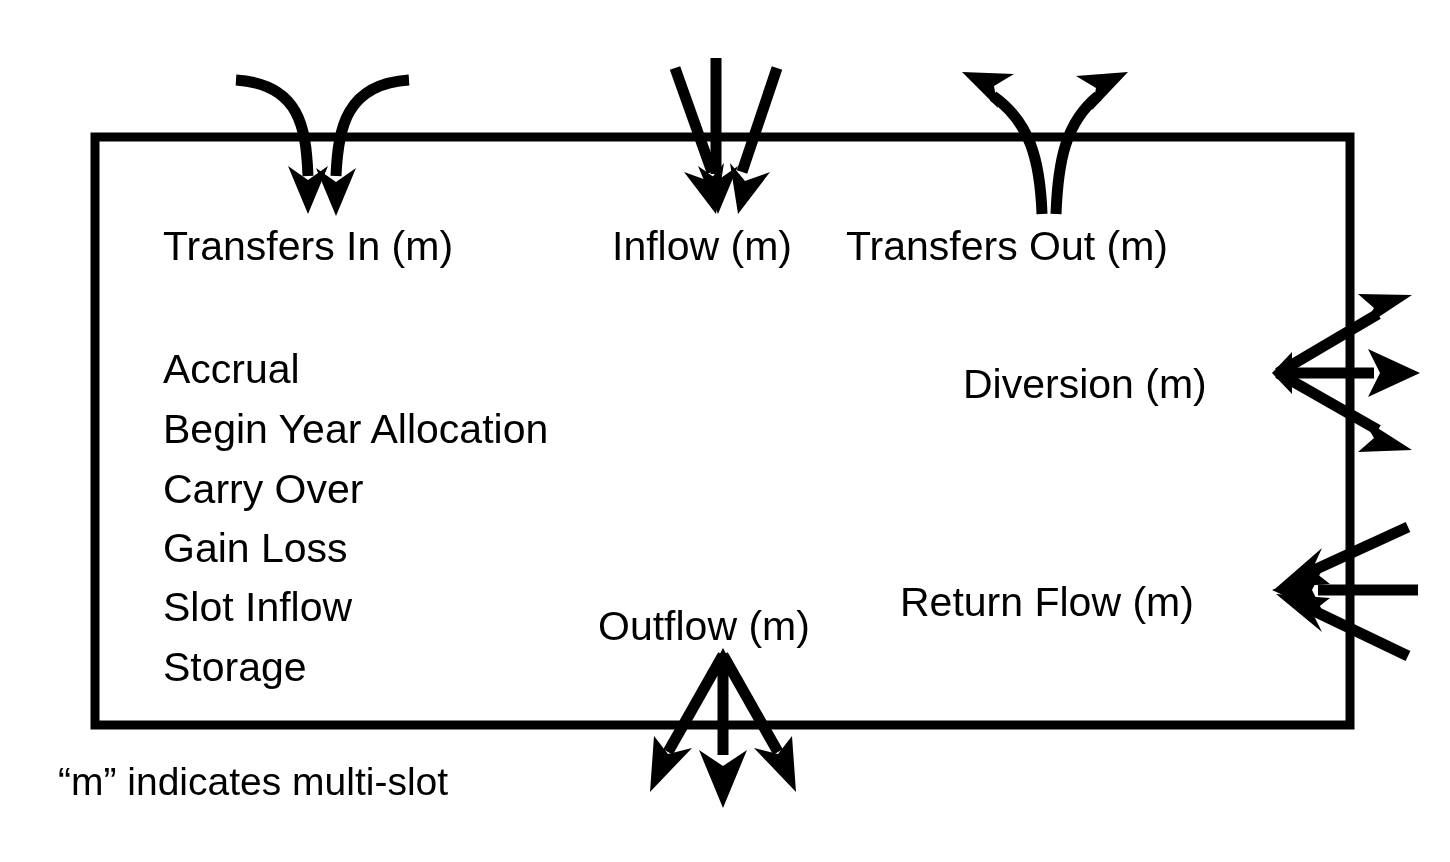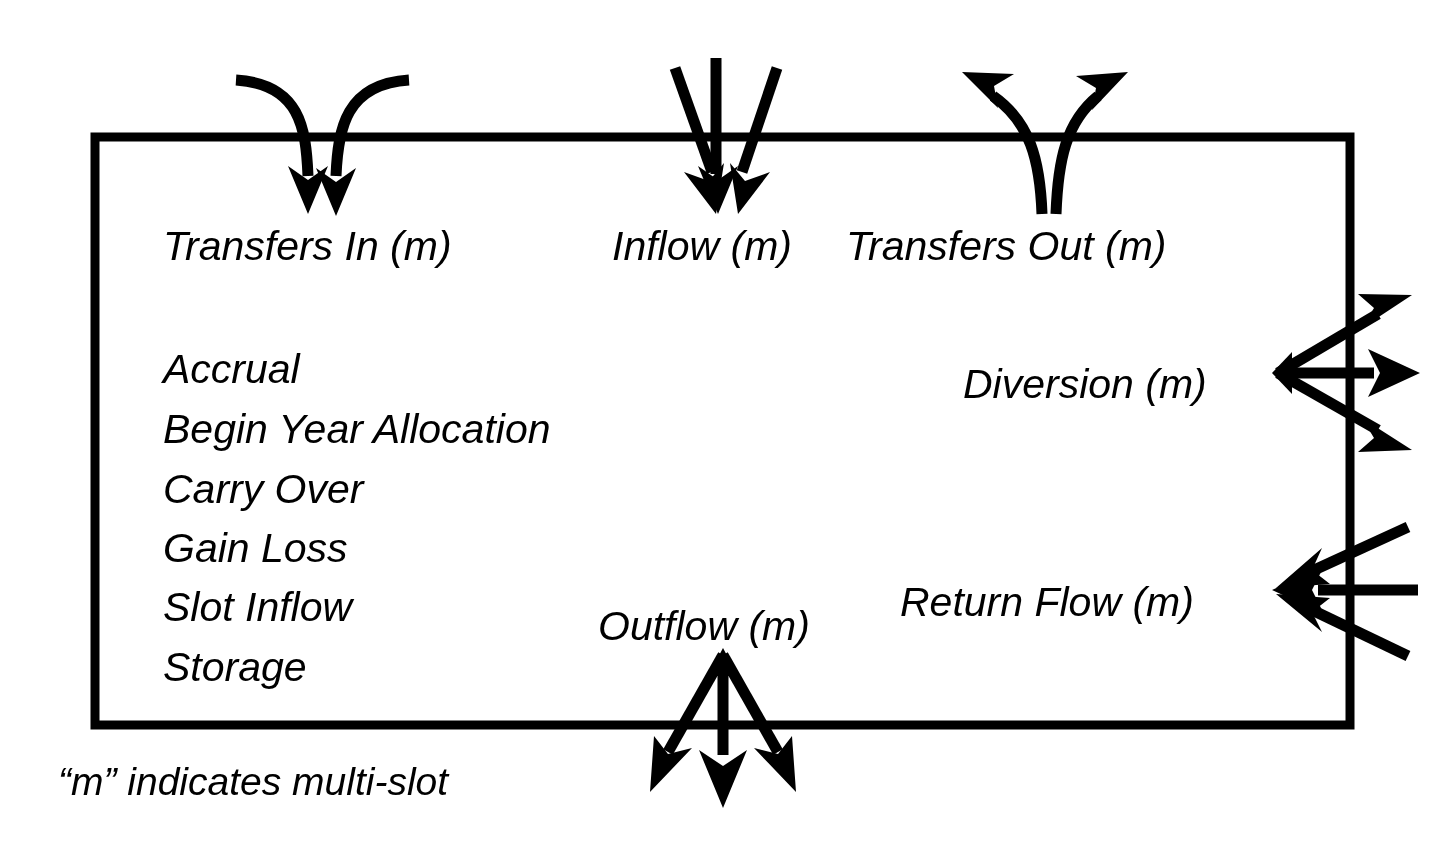--- a/index.html
+++ b/index.html
@@ -10,21 +10,20 @@
   body {
     font-family: "Liberation Sans", sans-serif;
     color: #000000;
   }
   #stage {
     position: relative;
     width: 1450px;
     height: 862px;
     background: #ffffff;
     overflow: hidden;
-    font-style: italic;
   }
   #diagram-svg {
     position: absolute;
     left: 0;
     top: 0;
     width: 1450px;
     height: 862px;
   }
   .dg-label {
     font-family: "Liberation Sans", sans-serif;

